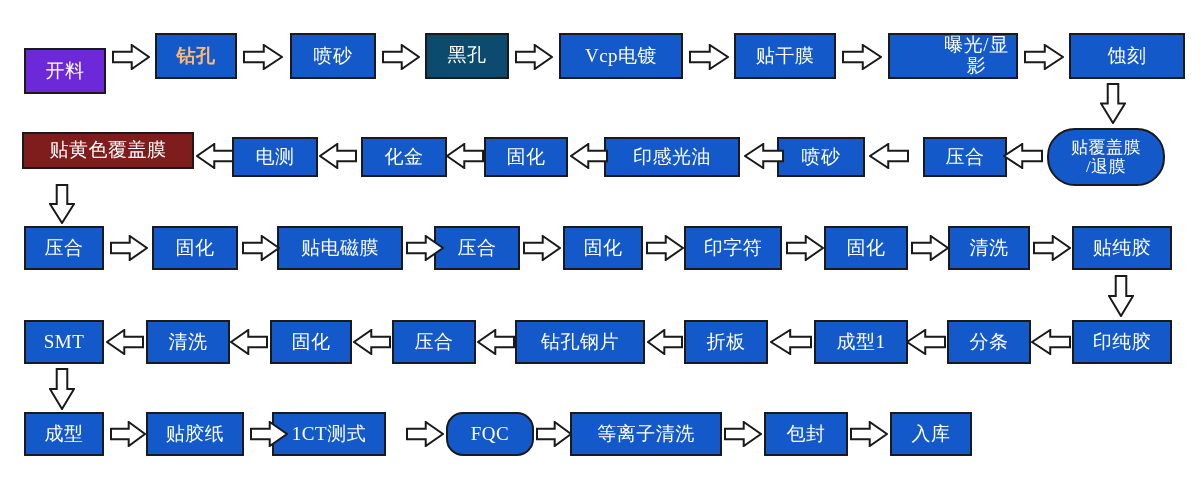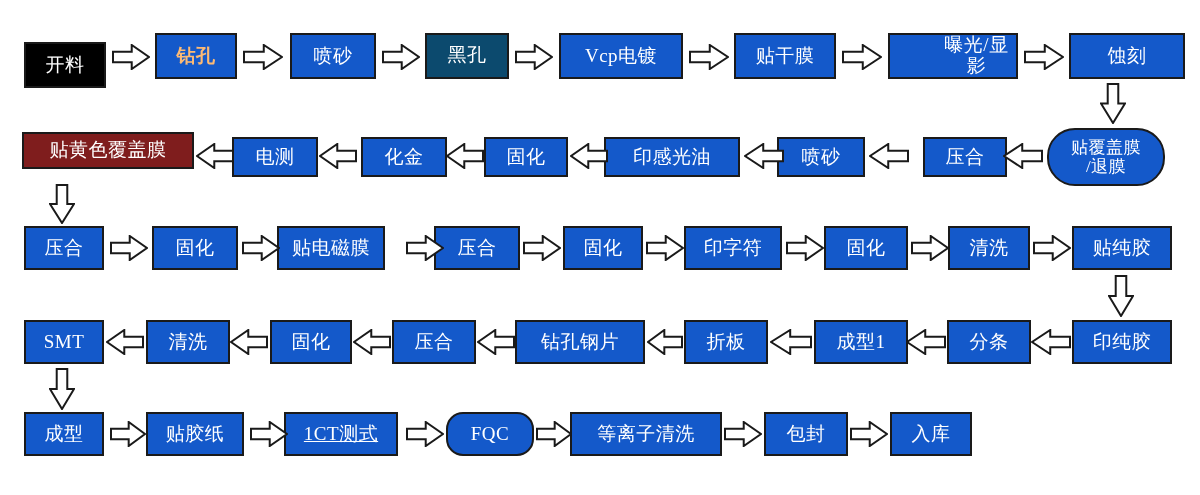--- a/index.html
+++ b/index.html
@@ -44,58 +44,58 @@
   .arrow {
     position: absolute;
     pointer-events: none;
   }
   .arrow svg { display: block; }
 </style>
 </head>
 <body>
 
 <div id="flowchart" style="background: rgb(255, 255, 255);">
-    <div class="node" style="left: 24px; top: 42px; width: 82px; height: 46px; background: #000000; border-color: rgb(26, 26, 26); color: rgb(255, 255, 255);">开料</div>
+    <div class="node" style="left: 24px; top: 48px; width: 82px; height: 46px; background: #6d28d9; border-color: rgb(26, 26, 26); color: rgb(255, 255, 255);">开料</div>
     <div class="node" style="left: 155px; top: 33px; width: 82px; height: 46px; background: rgb(20, 89, 202); border-color: rgb(26, 26, 26); color: #fdba74; font-weight: bold;">钻孔</div>
     <div class="node" style="left: 290px; top: 33px; width: 86px; height: 46px; background: rgb(20, 89, 202); border-color: rgb(26, 26, 26); color: rgb(255, 255, 255);">喷砂</div>
     <div class="node" style="left: 425px; top: 33px; width: 84px; height: 46px; background: #0c4a6e; border-color: rgb(26, 26, 26); color: rgb(255, 255, 255); font-family: Liberation Mono, monospace;">黑孔</div>
     <div class="node" style="left: 559px; top: 33px; width: 124px; height: 46px; background: rgb(20, 89, 202); border-color: rgb(26, 26, 26); color: rgb(255, 255, 255);">Vcp电镀</div>
     <div class="node" style="left: 734px; top: 33px; width: 102px; height: 46px; background: rgb(20, 89, 202); border-color: rgb(26, 26, 26); color: rgb(255, 255, 255);">贴干膜</div>
     <div class="node" style="left: 888px; top: 33px; width: 130px; height: 46px; background: rgb(20, 89, 202); border-color: rgb(26, 26, 26); color: rgb(255, 255, 255); padding-left: 47px;">曝光/显影</div>
     <div class="node" style="left: 1069px; top: 33px; width: 116px; height: 46px; background: rgb(20, 89, 202); border-color: rgb(26, 26, 26); color: rgb(255, 255, 255);">蚀刻</div>
     <div class="node two-line" style="left: 1047px; top: 128px; width: 118px; height: 58px; background: rgb(20, 89, 202); border-color: rgb(26, 26, 26); color: rgb(255, 255, 255); border-radius: 28px;">贴覆盖膜
 /退膜</div>
     <div class="node" style="left: 923px; top: 137px; width: 84px; height: 40px; background: rgb(20, 89, 202); border-color: rgb(26, 26, 26); color: rgb(255, 255, 255);">压合</div>
     <div class="node" style="left: 777px; top: 137px; width: 88px; height: 40px; background: rgb(20, 89, 202); border-color: rgb(26, 26, 26); color: rgb(255, 255, 255);">喷砂</div>
     <div class="node" style="left: 604px; top: 137px; width: 136px; height: 40px; background: rgb(20, 89, 202); border-color: rgb(26, 26, 26); color: rgb(255, 255, 255);">印感光油</div>
     <div class="node" style="left: 484px; top: 137px; width: 84px; height: 40px; background: rgb(20, 89, 202); border-color: rgb(26, 26, 26); color: rgb(255, 255, 255);">固化</div>
     <div class="node" style="left: 361px; top: 137px; width: 86px; height: 40px; background: rgb(20, 89, 202); border-color: rgb(26, 26, 26); color: rgb(255, 255, 255);">化金</div>
     <div class="node" style="left: 232px; top: 137px; width: 86px; height: 40px; background: rgb(20, 89, 202); border-color: rgb(26, 26, 26); color: rgb(255, 255, 255);">电测</div>
     <div class="node" style="left: 22px; top: 132px; width: 172px; height: 37px; background: #7f1d1d; border-color: rgb(26, 26, 26); color: rgb(255, 255, 255);">贴黄色覆盖膜</div>
     <div class="node" style="left: 24px; top: 226px; width: 80px; height: 44px; background: rgb(20, 89, 202); border-color: rgb(26, 26, 26); color: rgb(255, 255, 255);">压合</div>
     <div class="node" style="left: 152px; top: 226px; width: 86px; height: 44px; background: rgb(20, 89, 202); border-color: rgb(26, 26, 26); color: rgb(255, 255, 255);">固化</div>
-    <div class="node" style="left: 277px; top: 226px; width: 108px; height: 44px; background: rgb(20, 89, 202); border-color: rgb(26, 26, 26); color: rgb(255, 255, 255);">贴电磁膜</div>
+    <div class="node" style="left: 277px; top: 226px; width: 126px; height: 44px; background: rgb(20, 89, 202); border-color: rgb(26, 26, 26); color: rgb(255, 255, 255);">贴电磁膜</div>
     <div class="node" style="left: 434px; top: 226px; width: 86px; height: 44px; background: rgb(20, 89, 202); border-color: rgb(26, 26, 26); color: rgb(255, 255, 255);">压合</div>
     <div class="node" style="left: 563px; top: 226px; width: 80px; height: 44px; background: rgb(20, 89, 202); border-color: rgb(26, 26, 26); color: rgb(255, 255, 255);">固化</div>
     <div class="node" style="left: 684px; top: 226px; width: 98px; height: 44px; background: rgb(20, 89, 202); border-color: rgb(26, 26, 26); color: rgb(255, 255, 255);">印字符</div>
     <div class="node" style="left: 824px; top: 226px; width: 84px; height: 44px; background: rgb(20, 89, 202); border-color: rgb(26, 26, 26); color: rgb(255, 255, 255);">固化</div>
     <div class="node" style="left: 948px; top: 226px; width: 82px; height: 44px; background: rgb(20, 89, 202); border-color: rgb(26, 26, 26); color: rgb(255, 255, 255);">清洗</div>
     <div class="node" style="left: 1072px; top: 226px; width: 100px; height: 44px; background: rgb(20, 89, 202); border-color: rgb(26, 26, 26); color: rgb(255, 255, 255);">贴纯胶</div>
     <div class="node" style="left: 1072px; top: 320px; width: 100px; height: 44px; background: rgb(20, 89, 202); border-color: rgb(26, 26, 26); color: rgb(255, 255, 255);">印纯胶</div>
     <div class="node" style="left: 947px; top: 320px; width: 84px; height: 44px; background: rgb(20, 89, 202); border-color: rgb(26, 26, 26); color: rgb(255, 255, 255);">分条</div>
     <div class="node" style="left: 814px; top: 320px; width: 94px; height: 44px; background: rgb(20, 89, 202); border-color: rgb(26, 26, 26); color: rgb(255, 255, 255);">成型1</div>
     <div class="node" style="left: 684px; top: 320px; width: 84px; height: 44px; background: rgb(20, 89, 202); border-color: rgb(26, 26, 26); color: rgb(255, 255, 255);">折板</div>
     <div class="node" style="left: 515px; top: 320px; width: 130px; height: 44px; background: rgb(20, 89, 202); border-color: rgb(26, 26, 26); color: rgb(255, 255, 255);">钻孔钢片</div>
     <div class="node" style="left: 392px; top: 320px; width: 84px; height: 44px; background: rgb(20, 89, 202); border-color: rgb(26, 26, 26); color: rgb(255, 255, 255);">压合</div>
     <div class="node" style="left: 270px; top: 320px; width: 82px; height: 44px; background: rgb(20, 89, 202); border-color: rgb(26, 26, 26); color: rgb(255, 255, 255);">固化</div>
     <div class="node" style="left: 146px; top: 320px; width: 84px; height: 44px; background: rgb(20, 89, 202); border-color: rgb(26, 26, 26); color: rgb(255, 255, 255);">清洗</div>
     <div class="node" style="left: 24px; top: 320px; width: 80px; height: 44px; background: rgb(20, 89, 202); border-color: rgb(26, 26, 26); color: rgb(255, 255, 255);">SMT</div>
     <div class="node" style="left: 24px; top: 412px; width: 80px; height: 44px; background: rgb(20, 89, 202); border-color: rgb(26, 26, 26); color: rgb(255, 255, 255);">成型</div>
     <div class="node" style="left: 146px; top: 412px; width: 98px; height: 44px; background: rgb(20, 89, 202); border-color: rgb(26, 26, 26); color: rgb(255, 255, 255);">贴胶纸</div>
-    <div class="node" style="left: 284px; top: 412px; width: 114px; height: 44px; background: rgb(20, 89, 202); border-color: rgb(26, 26, 26); color: rgb(255, 255, 255); text-decoration: underline;">1CT测式</div>
+    <div class="node" style="left: 272px; top: 412px; width: 114px; height: 44px; background: rgb(20, 89, 202); border-color: rgb(26, 26, 26); color: rgb(255, 255, 255);">1CT测式</div>
     <div class="node" style="left: 446px; top: 412px; width: 88px; height: 44px; background: rgb(20, 89, 202); border-color: rgb(26, 26, 26); color: rgb(255, 255, 255); border-radius: 17px;">FQC</div>
     <div class="node" style="left: 570px; top: 412px; width: 152px; height: 44px; background: rgb(20, 89, 202); border-color: rgb(26, 26, 26); color: rgb(255, 255, 255);">等离子清洗</div>
     <div class="node" style="left: 764px; top: 412px; width: 84px; height: 44px; background: rgb(20, 89, 202); border-color: rgb(26, 26, 26); color: rgb(255, 255, 255);">包封</div>
     <div class="node" style="left: 890px; top: 412px; width: 82px; height: 44px; background: rgb(20, 89, 202); border-color: rgb(26, 26, 26); color: rgb(255, 255, 255);">入库</div>
     <div class="arrow" style="left: 112px; top: 44px; width: 38px; height: 26px;">
       <svg width="38" height="26" viewBox="0 0 38 26">
         <path d="M1,7.720000000000001 L19.72,7.720000000000001 L19.72,1 L37,13 L19.72,25 L19.72,18.28 L1,18.28 Z" fill="#ffffff" stroke="#1a1a1a" stroke-width="2" stroke-linejoin="miter"></path>
       </svg>
     </div>
     <div class="arrow" style="left: 243px; top: 44px; width: 40px; height: 26px;">

